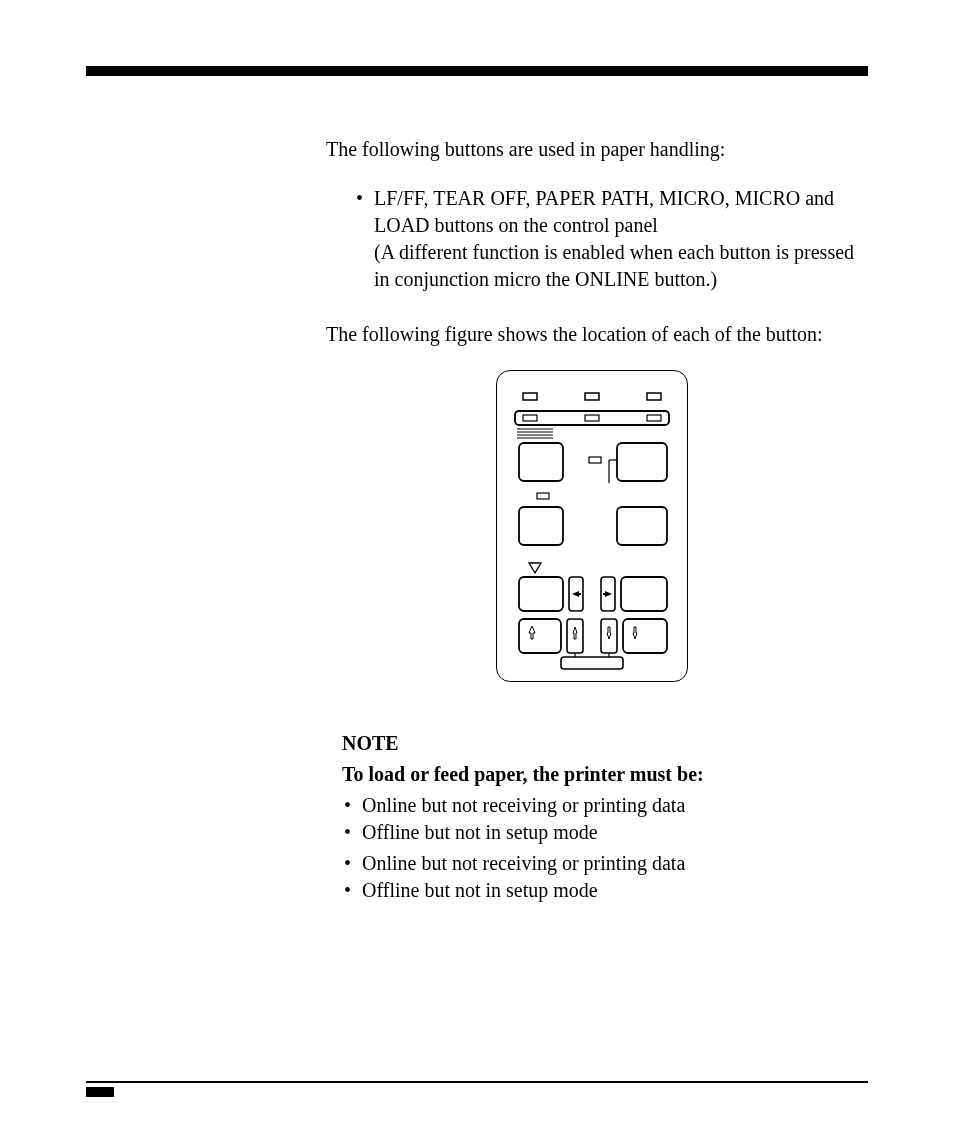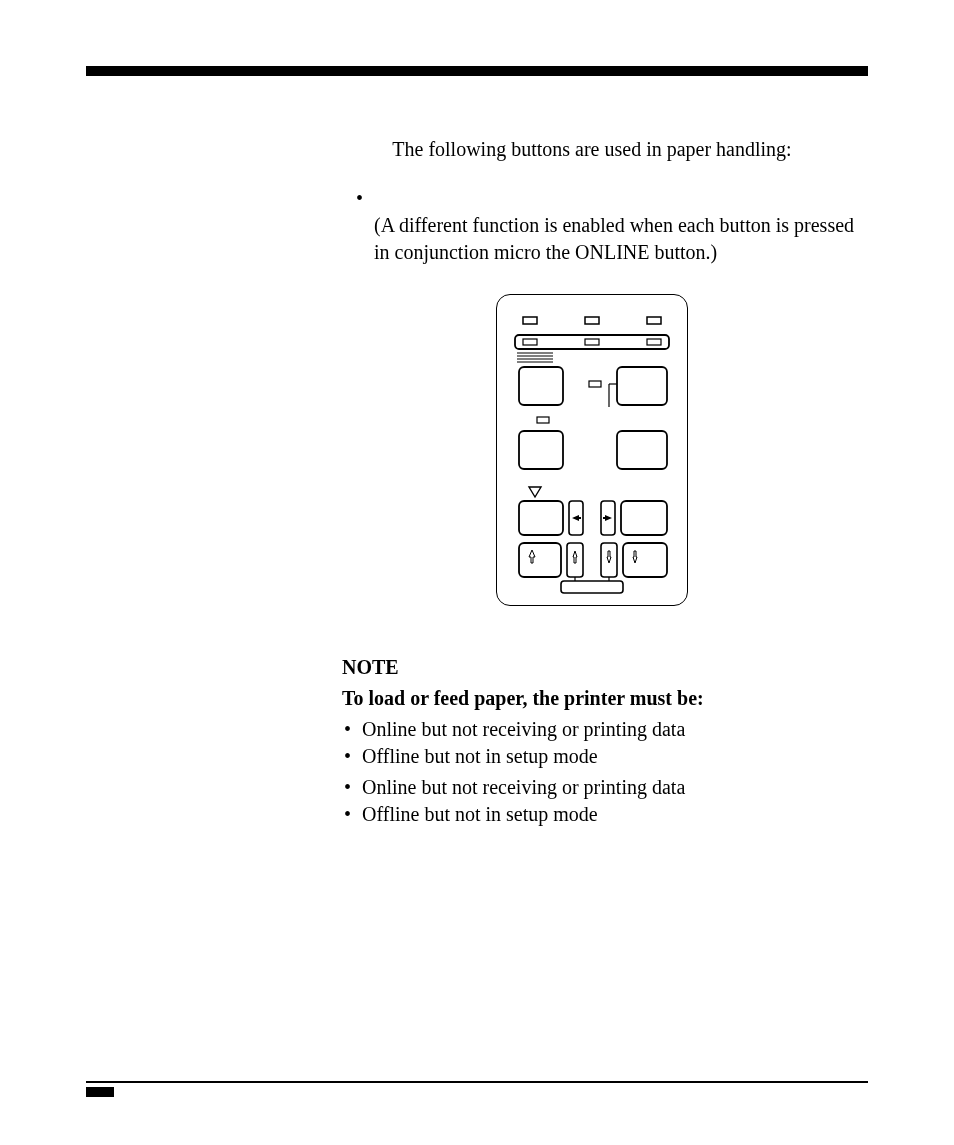--- a/index.html
+++ b/index.html
@@ -22,21 +22,20 @@
     margin-bottom: 60px;
   }
   .content {
     margin-left: 240px;
     margin-right: 10px;
     font-size: 20px;
     line-height: 1.35;
   }
   .para {
     margin: 0 0 22px 0;
-    text-align: center;
   }
   ul.bullets {
     list-style: none;
     margin: 0 0 28px 0;
     padding-left: 30px;
   }
   ul.bullets li {
     position: relative;
     padding-left: 18px;
     margin-bottom: 2px;
@@ -105,25 +104,26 @@
 
 <div class="page">
   <div class="top-rule"></div>
 
   <div class="content">
 
     <p class="para">The following buttons are used in paper handling:</p>
 
     <ul class="bullets">
       <li>
-        <br>
+        <span>LF/FF, TEAR OFF, PAPER PATH,   MICRO,   MICRO and LOAD buttons on the control panel</span><br>
         <span>(A different function is enabled when each button is pressed in conjunction micro the ONLINE button.)</span>
       </li>
     </ul>
 
+    <p class="para">The following figure shows the location of each of the button:</p>
 
     <div class="figure-wrap">
       <div class="panel">
         <svg viewBox="0 0 190 310" width="190" height="310">
 
           <rect x="26" y="22" width="14" height="7" fill="none" stroke="#000" stroke-width="1.5"></rect>
           <rect x="88" y="22" width="14" height="7" fill="none" stroke="#000" stroke-width="1.5"></rect>
           <rect x="150" y="22" width="14" height="7" fill="none" stroke="#000" stroke-width="1.5"></rect>
 
           <rect x="18" y="40" width="154" height="14" rx="4" ry="4" fill="none" stroke="#000" stroke-width="1.8"></rect>

